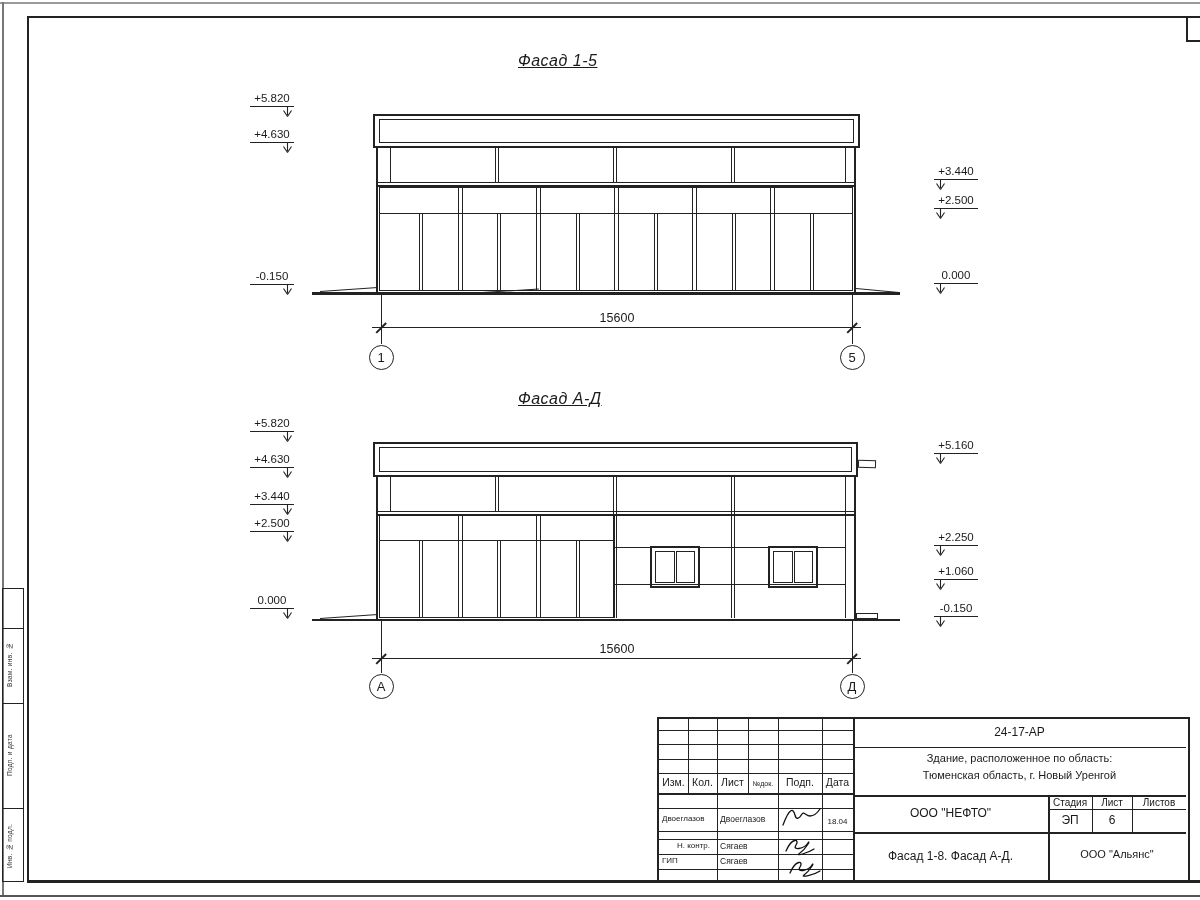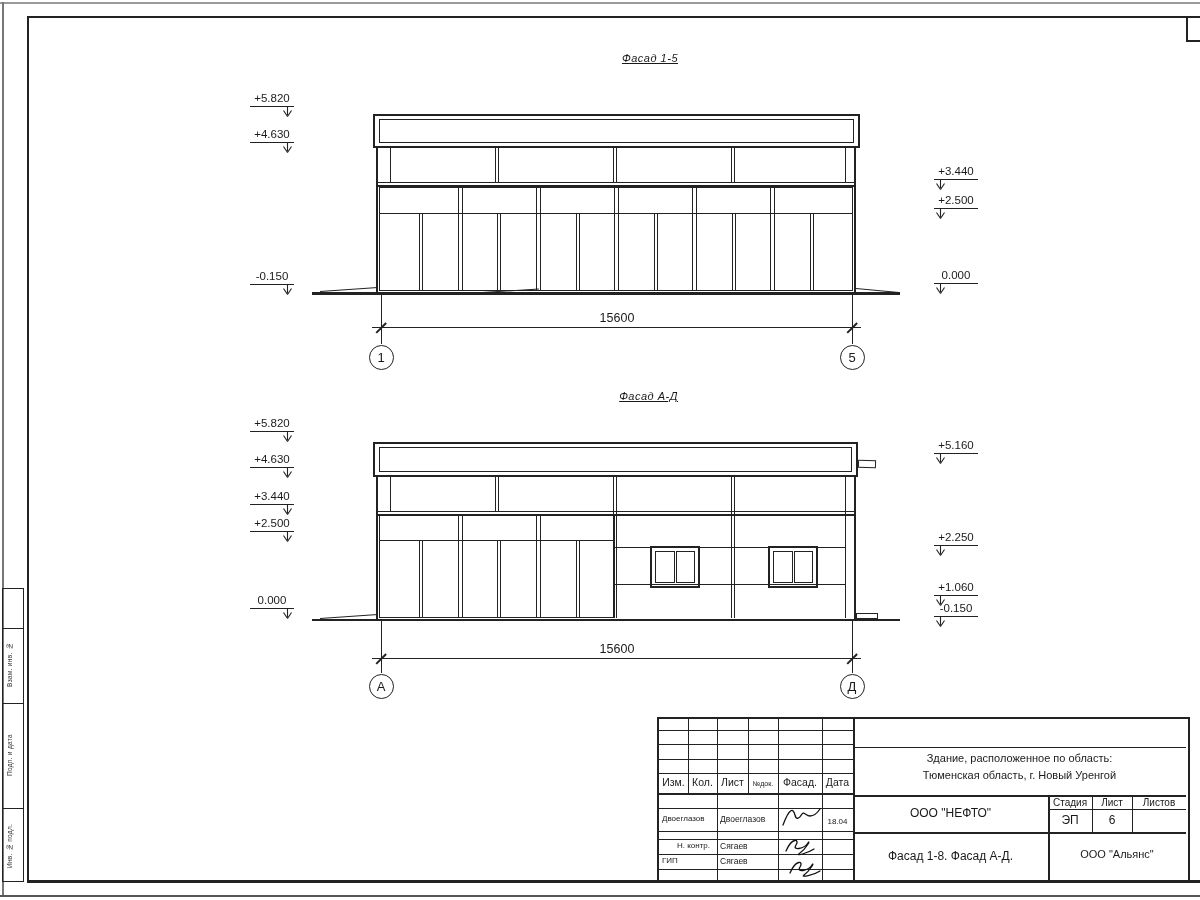--- a/index.html
+++ b/index.html
@@ -7,21 +7,21 @@
     position:relative;width:1200px;height:900px;background:#ffffff;
     font-family:"Liberation Sans","DejaVu Sans",sans-serif;color:#1a1a1a;overflow:hidden;
   }
   .ln{position:absolute;background:#222;}
   .gln{position:absolute;background:#9a9a9a;}
   .box2{position:absolute;border:2px solid #222;box-sizing:border-box;background:transparent;}
   .box15{position:absolute;border:1.5px solid #222;box-sizing:border-box;background:transparent;}
   .box1{position:absolute;border:1px solid #222;box-sizing:border-box;background:transparent;}
   .m2{position:absolute;width:4px;border-left:1px solid #222;border-right:1px solid #222;box-sizing:border-box;}
   .m3{position:absolute;width:5px;border-left:1.5px solid #222;border-right:1.5px solid #222;box-sizing:border-box;}
-  .title{position:absolute;width:160px;text-align:right;font-style:italic;font-size:11px;
+  .title{position:absolute;width:160px;text-align:left;font-style:italic;font-size:16px;
          text-decoration:underline;letter-spacing:.5px;}
   .dimtxt{position:absolute;width:110px;text-align:center;font-size:12.5px;}
   .tick{position:absolute;width:14px;height:1.5px;background:#222;transform:rotate(-45deg);}
   .bub{position:absolute;width:25px;height:25px;border:1.4px solid #222;border-radius:50%;
        box-sizing:border-box;text-align:center;line-height:23px;font-size:13px;background:#fff;}
   .slope{position:absolute;height:1.2px;background:#222;transform-origin:left center;}
   .elev{position:absolute;width:44px;height:14px;border-bottom:1px solid #222;
         text-align:center;font-size:11.5px;}
   .elev svg{position:absolute;bottom:-12px;}
   .elev.ar svg{right:1px;}
@@ -239,21 +239,21 @@
       <svg width="11" height="12" viewBox="0 0 11 12">
           <path d="M5.5 0 L5.5 9 M1.5 4.5 L5.5 10.5 M9.5 4.5 L5.5 10.5" stroke="#222" stroke-width="1.1" fill="none"></path>
         </svg>
     </div>
     <div class="elev al" style="left:934px;top:531px;">
       <span>+2.250</span>
       <svg width="11" height="12" viewBox="0 0 11 12">
           <path d="M5.5 0 L5.5 9 M1.5 4.5 L5.5 10.5 M9.5 4.5 L5.5 10.5" stroke="#222" stroke-width="1.1" fill="none"></path>
         </svg>
     </div>
-    <div class="elev al" style="left:934px;top:581px;">
+    <div class="elev al" style="left:934px;top:565px;">
       <span>+1.060</span>
       <svg width="11" height="12" viewBox="0 0 11 12">
           <path d="M5.5 0 L5.5 9 M1.5 4.5 L5.5 10.5 M9.5 4.5 L5.5 10.5" stroke="#222" stroke-width="1.1" fill="none"></path>
         </svg>
     </div>
     <div class="elev al" style="left:934px;top:602px;">
       <span>-0.150</span>
       <svg width="11" height="12" viewBox="0 0 11 12">
           <path d="M5.5 0 L5.5 9 M1.5 4.5 L5.5 10.5 M9.5 4.5 L5.5 10.5" stroke="#222" stroke-width="1.1" fill="none"></path>
         </svg>
@@ -285,39 +285,40 @@
 
     <div class="h" style="left:194px;top:28px;width:333px;"></div>
     <div class="h" style="left:194px;top:76px;width:333px;height:2px;"></div>
     <div class="h" style="left:389px;top:90px;width:138px;"></div>
     <div class="h" style="left:194px;top:113px;width:333px;height:2px;"></div>
 
     <div class="c cc" style="left:0;top:57px;width:29px;font-size:10.5px;">Изм.</div>
     <div class="c cc" style="left:29px;top:57px;width:29px;font-size:10.5px;">Кол.</div>
     <div class="c cc" style="left:58px;top:57px;width:31px;font-size:10.5px;">Лист</div>
     <div class="c cc" style="left:89px;top:61px;width:30px;font-size:7px;">№док.</div>
-    <div class="c cc" style="left:119px;top:57px;width:44px;font-size:10.5px;">Фасад.</div>
+    <div class="c cc" style="left:119px;top:57px;width:44px;font-size:10.5px;">Подп.</div>
     <div class="c cc" style="left:163px;top:57px;width:31px;font-size:10.5px;">Дата</div>
 
     <div class="c" style="left:3px;top:95px;font-size:8px;">Двоеглазов</div>
     <div class="c" style="left:61px;top:95px;font-size:8.5px;">Двоеглазов</div>
     <div class="c cc" style="left:163px;top:98px;width:31px;font-size:8px;">18.04</div>
     <div class="c" style="left:18px;top:122px;font-size:8px;">Н. контр.</div>
     <div class="c" style="left:61px;top:122px;font-size:8.5px;">Сягаев</div>
     <div class="c" style="left:3px;top:137px;font-size:8px;">ГИП</div>
     <div class="c" style="left:61px;top:137px;font-size:8.5px;">Сягаев</div>
 
     <svg class="sig" style="position:absolute;left:121px;top:84px;" width="42" height="26" viewBox="0 0 42 26">
       <path d="M3 22 C9 6 13 4 15 12 C16 17 19 16 22 11 C24 8 26 13 30 13 C34 13 38 9 40 6"></path>
     </svg>
     <svg class="sig" style="position:absolute;left:119px;top:116px;" width="46" height="44" viewBox="0 0 46 44">
       <path d="M8 16 C14 2 22 4 18 10 C14 16 26 14 30 8 C33 4 28 14 22 18 C16 22 30 18 36 14"></path>
       <path d="M12 38 C18 24 26 26 22 32 C18 38 30 36 34 30 C37 26 32 36 26 40 C22 43 36 40 42 36"></path>
     </svg>
 
+    <div class="c cc" style="left:194px;top:6px;width:333px;font-size:12px;">24-17-АР</div>
     <div class="c cc" style="left:194px;top:33px;width:333px;font-size:11px;">Здание, расположенное по область:</div>
     <div class="c cc" style="left:194px;top:50px;width:333px;font-size:11px;">Тюменская область, г. Новый Уренгой</div>
     <div class="c cc" style="left:194px;top:87px;width:195px;font-size:12px;">ООО "НЕФТО"</div>
     <div class="c cc" style="left:389px;top:78px;width:44px;font-size:10px;">Стадия</div>
     <div class="c cc" style="left:433px;top:78px;width:40px;font-size:10px;">Лист</div>
     <div class="c cc" style="left:473px;top:78px;width:54px;font-size:10px;">Листов</div>
     <div class="c cc" style="left:389px;top:94px;width:44px;font-size:12px;">ЭП</div>
     <div class="c cc" style="left:433px;top:94px;width:40px;font-size:12px;">6</div>
     <div class="c cc" style="left:473px;top:94px;width:54px;font-size:12px;"></div>
     <div class="c cc" style="left:194px;top:130px;width:195px;font-size:12px;">Фасад 1-8. Фасад А-Д.</div>

